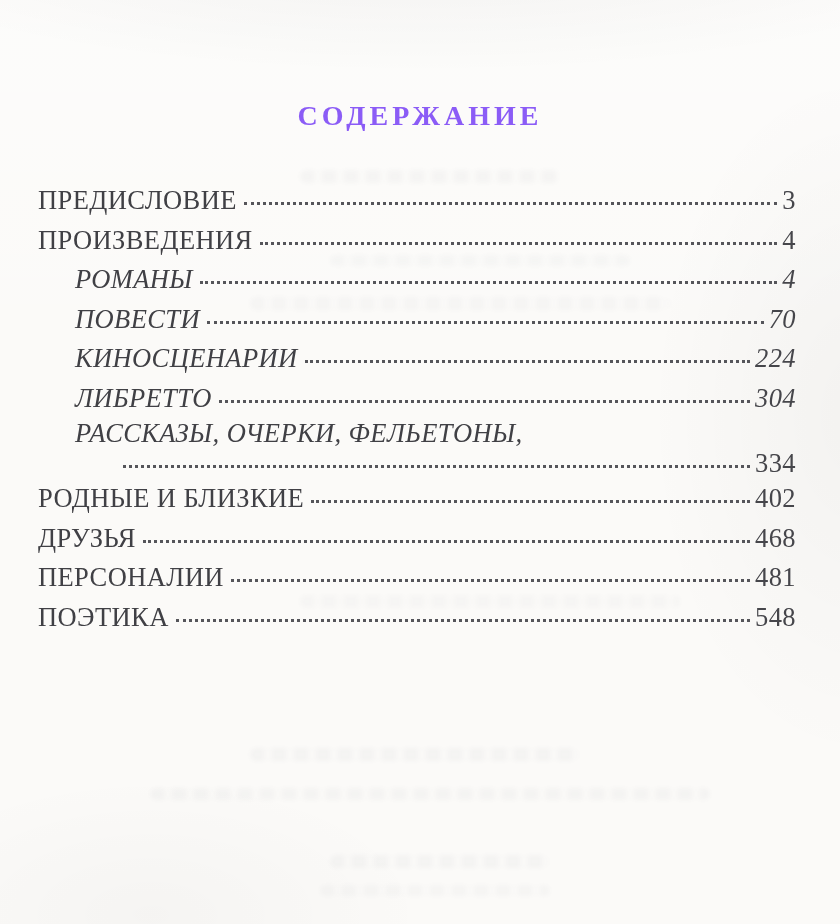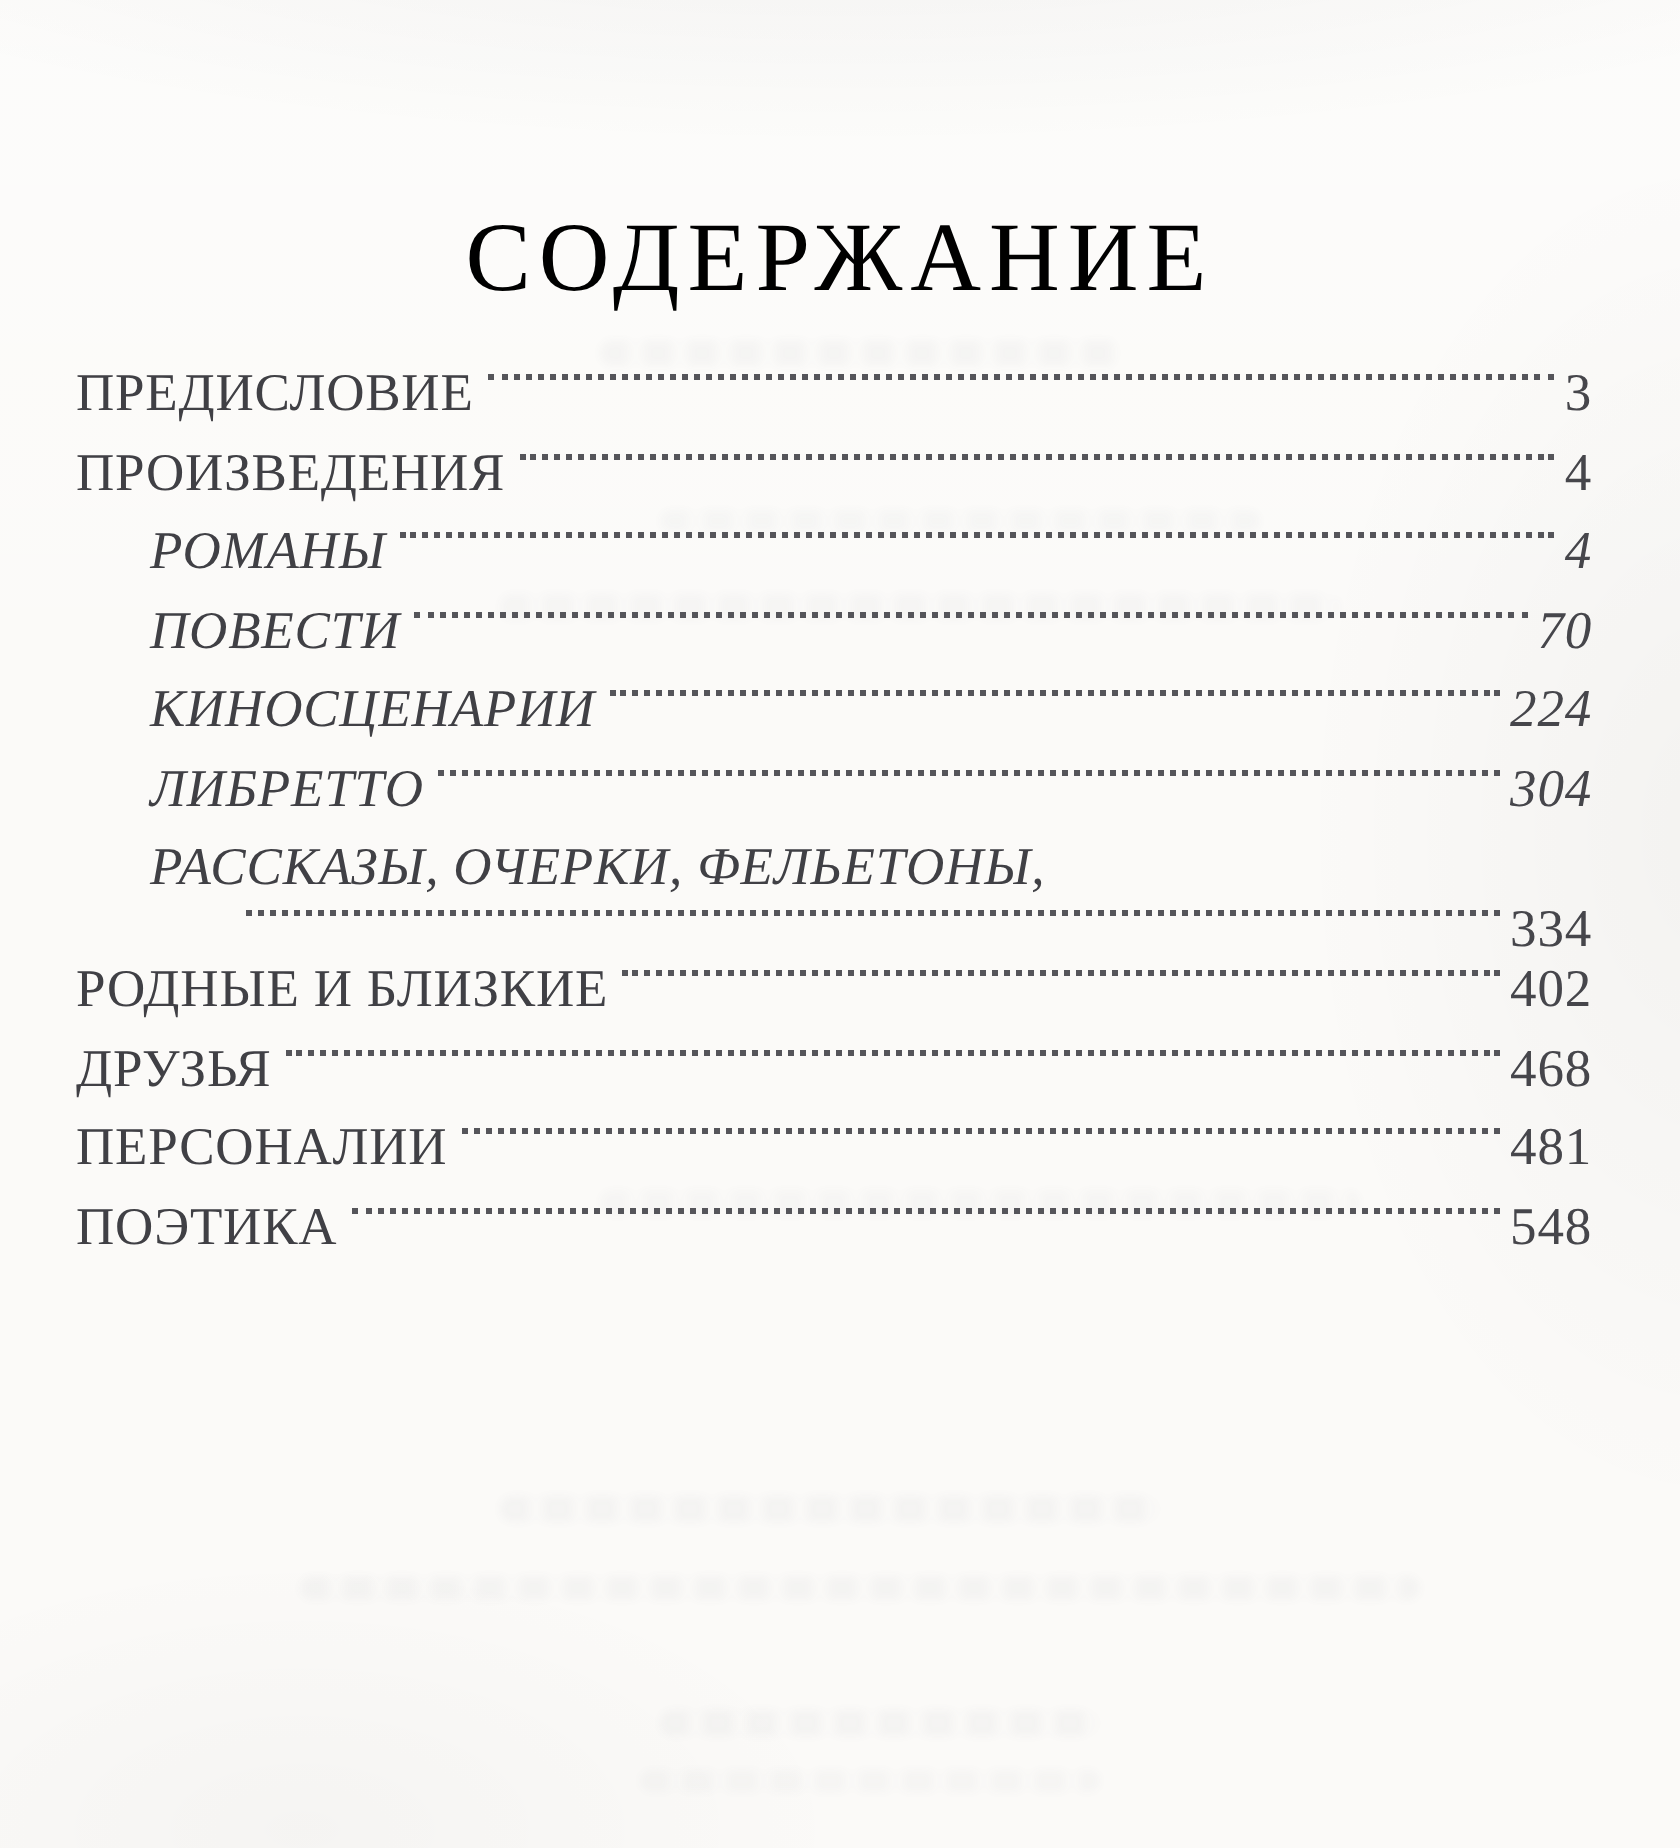--- a/index.html
+++ b/index.html
@@ -17,30 +17,30 @@
     content:"";position:absolute;inset:0;pointer-events:none;
     background:
       radial-gradient(ellipse 900px 220px at 50% -80px, rgba(0,0,0,0.05), transparent 70%),
       radial-gradient(ellipse 300px 500px at 102% 45%, rgba(0,0,0,0.03), transparent 70%),
       radial-gradient(ellipse 400px 200px at 18% 99%, rgba(0,0,0,0.025), transparent 70%),
       linear-gradient(180deg, rgba(255,255,255,0.4), rgba(250,249,246,0) 40%);
   }
   .title{
     position:absolute;top:100px;left:0;width:100%;
     text-align:center;
-    font-size:49px;font-weight:400;
+    font-size:28px;font-weight:700;
     letter-spacing:4px;
-    color:#000000;
+    color:#8b5cf6;
   }
   .toc{
     position:absolute;
     left:38px;right:44px;top:181px;
   }
   .toc-row{
-    display:flex;align-items:flex-start;
+    display:flex;align-items:center;
     height:39.5px;
     font-size:26.5px;
     letter-spacing:0.4px;
     color:#404045;
     white-space:nowrap;
   }
   .toc-row.compact{height:30.5px;}
   .lvl1{padding-left:37px;font-style:italic;}
   .lvl2{padding-left:78px;}
   .lbl{flex:0 0 auto;}

